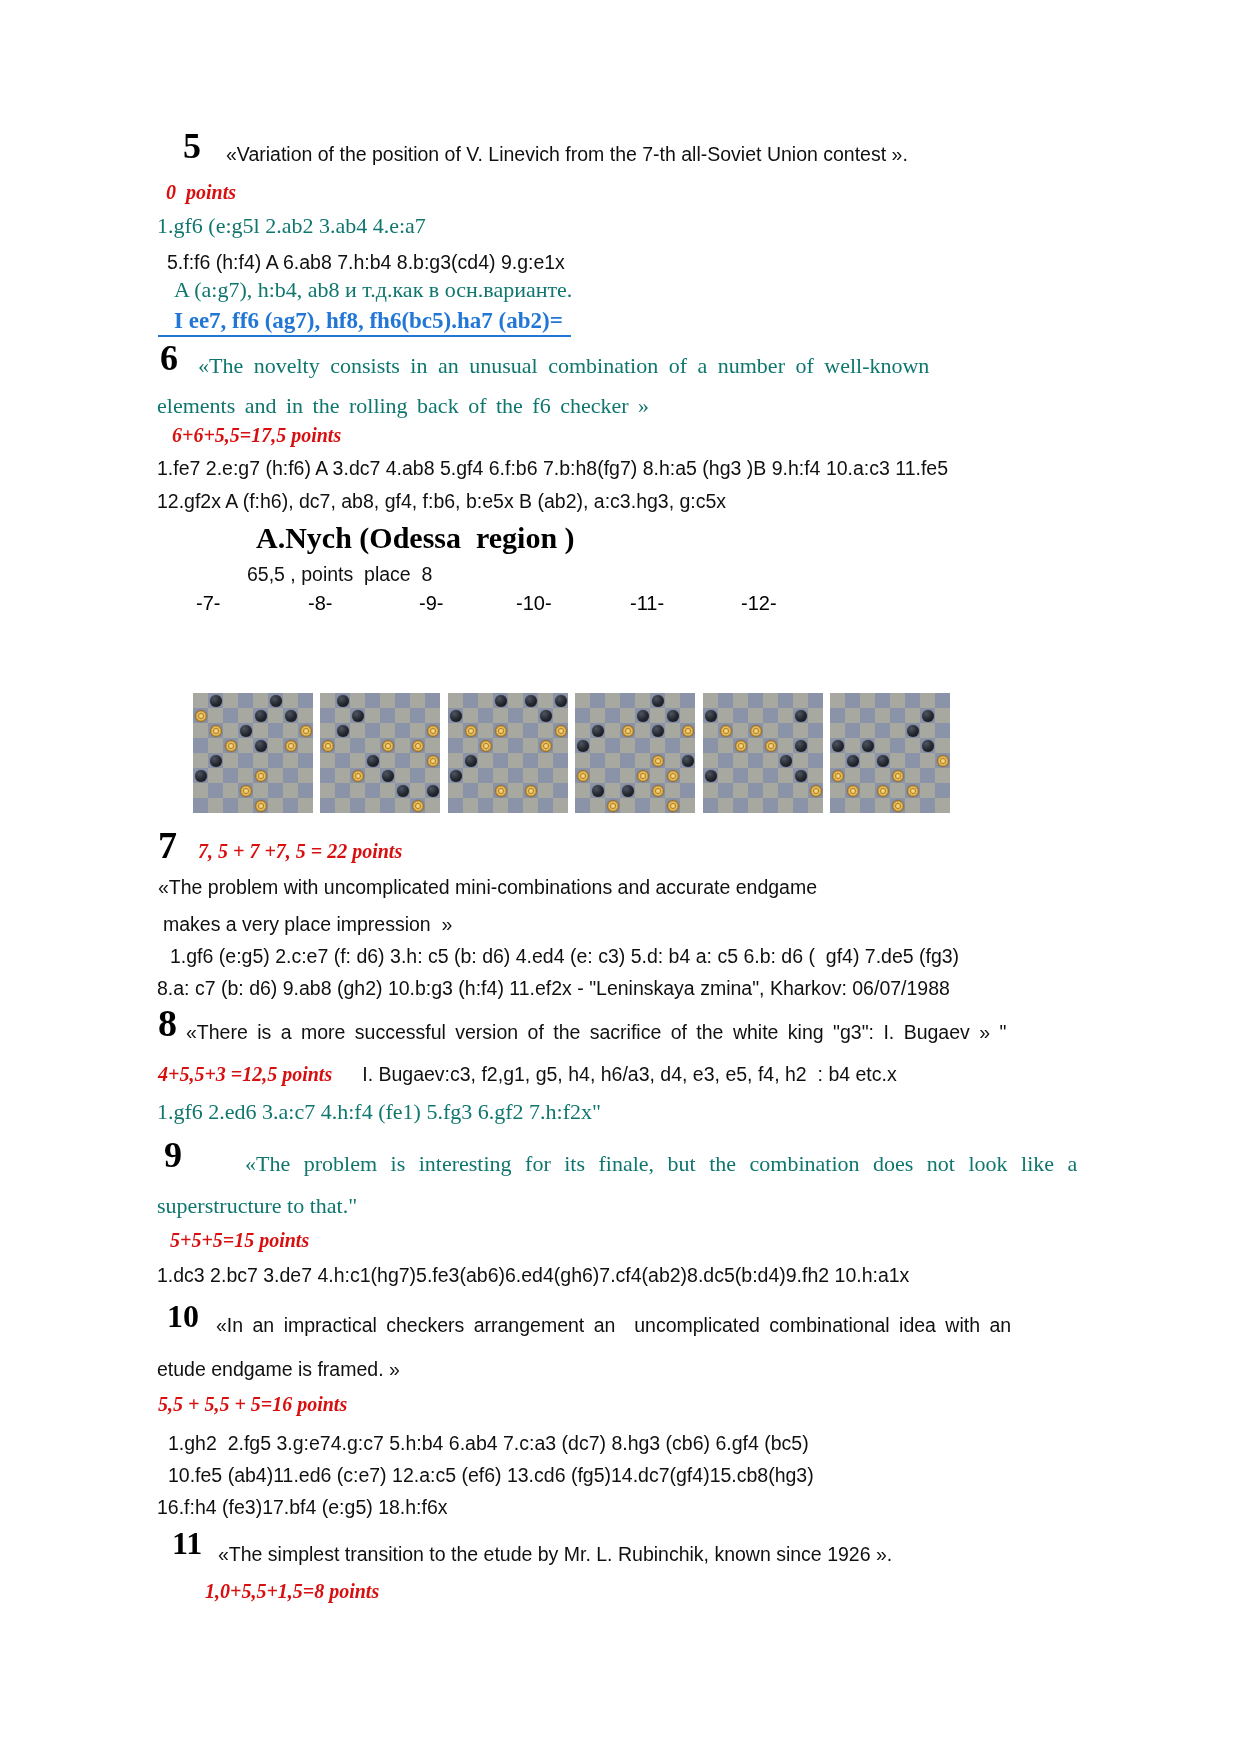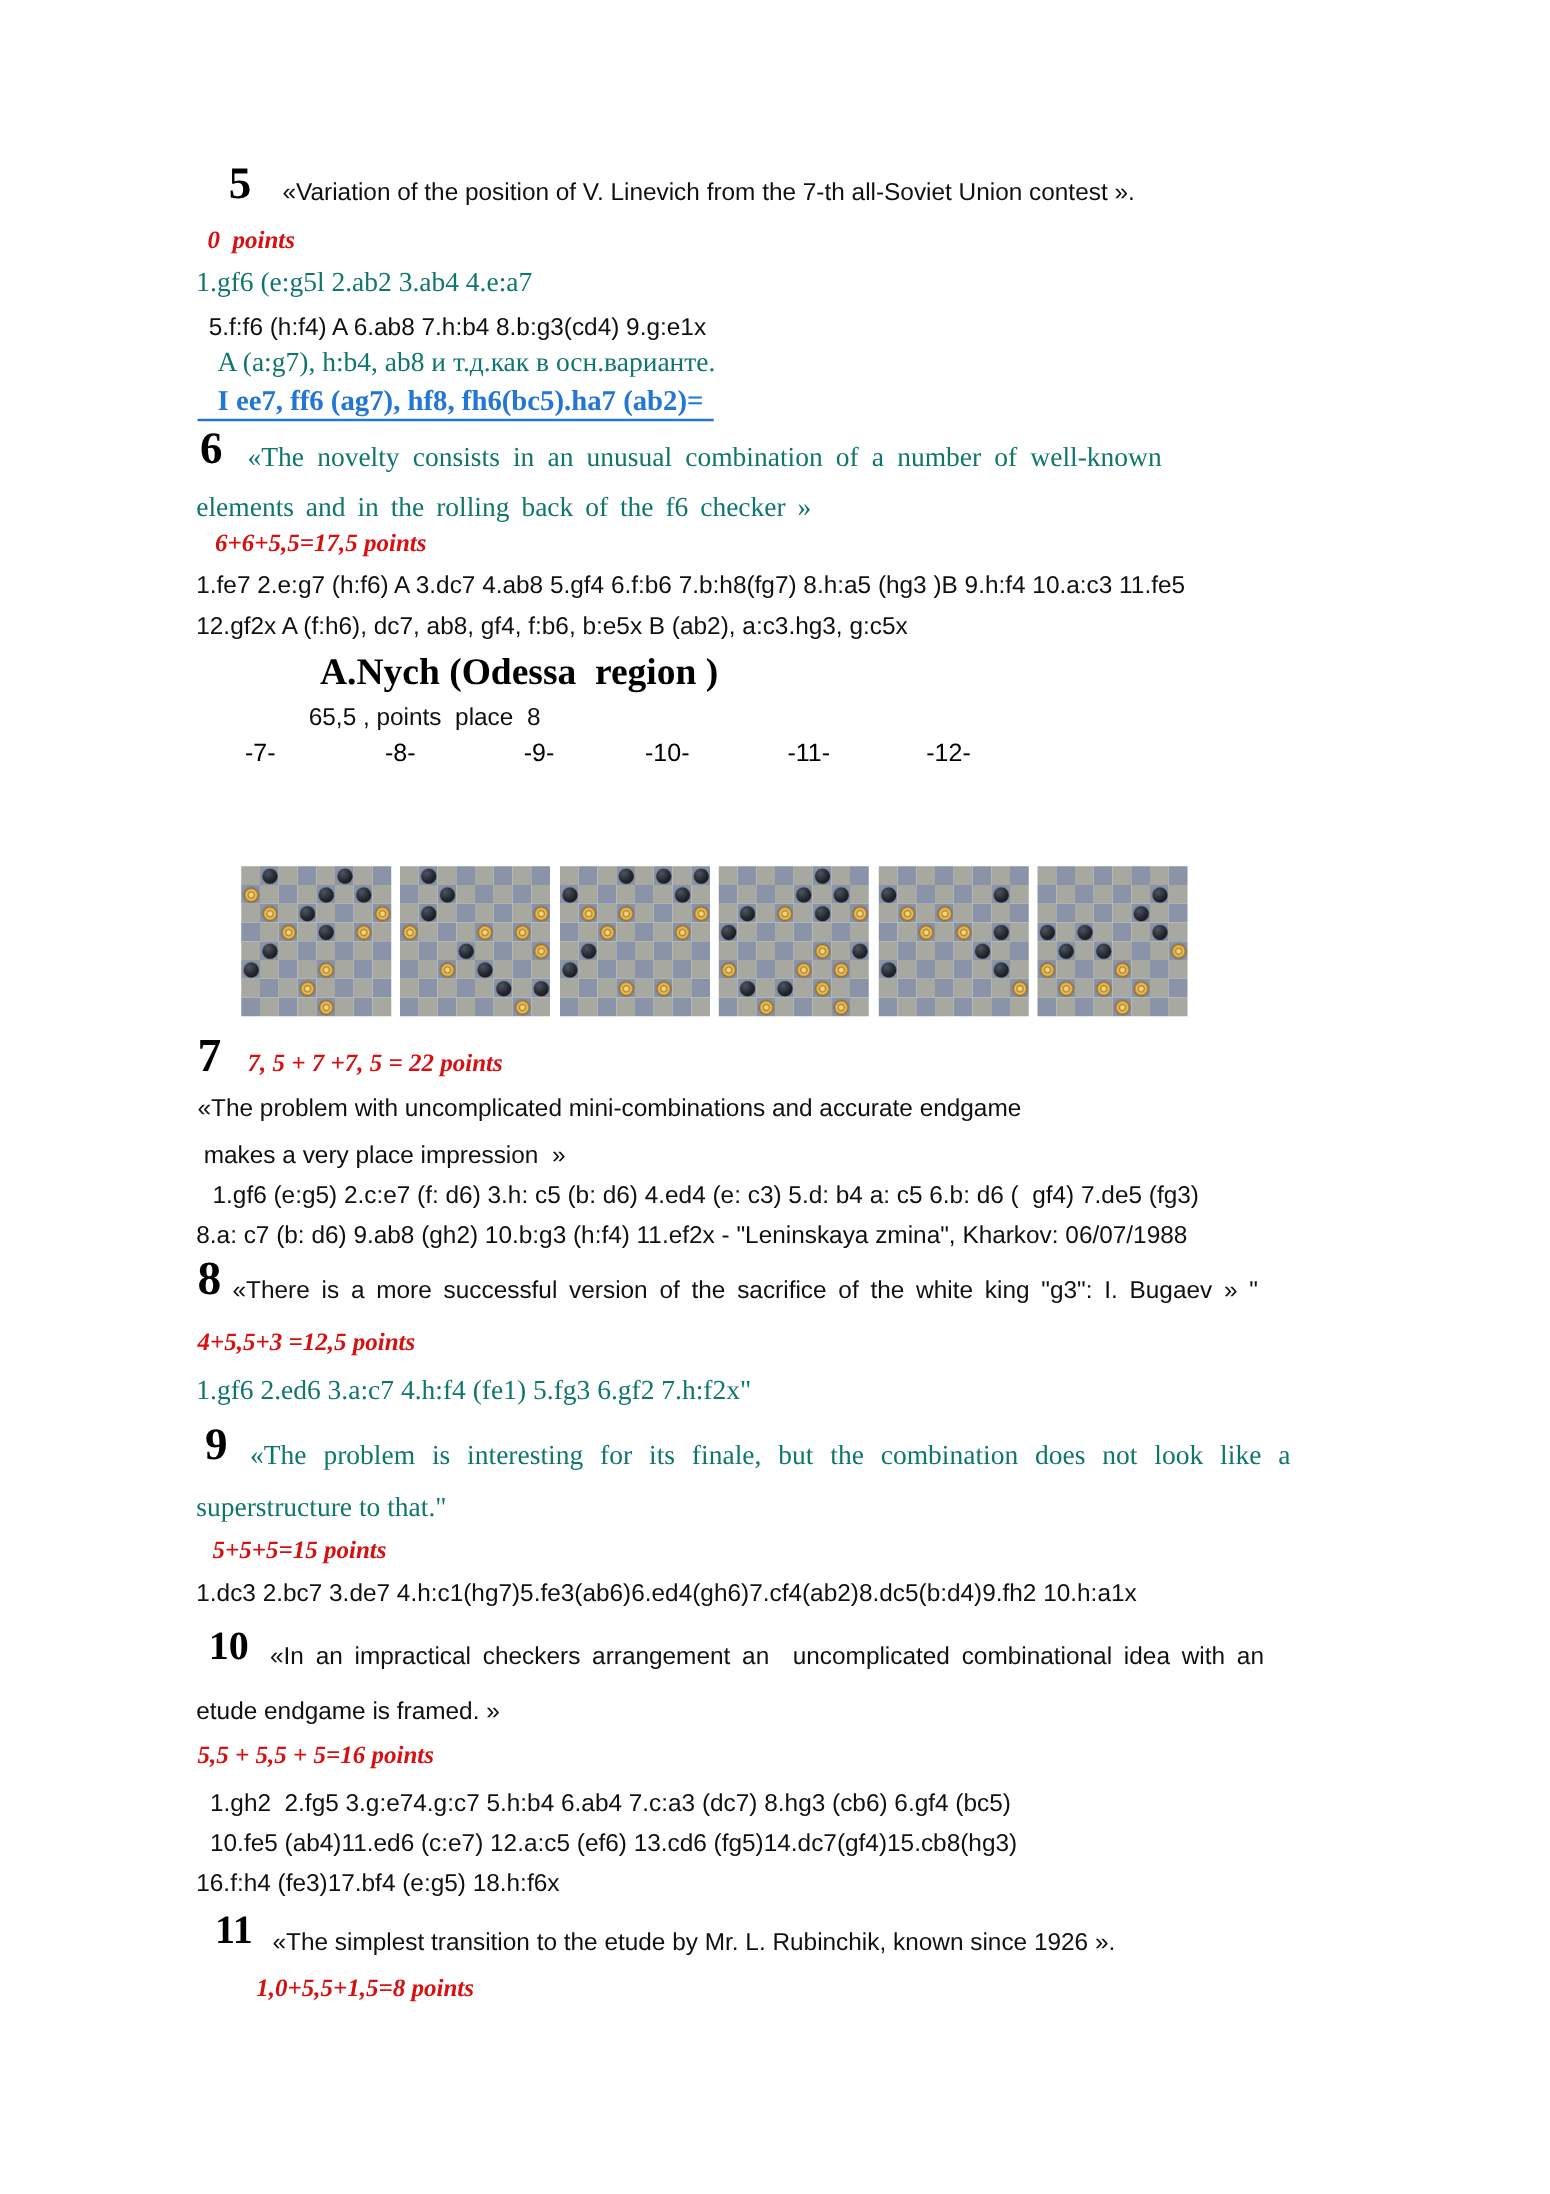--- a/index.html
+++ b/index.html
@@ -28,21 +28,21 @@
   .blue-line {
     font-family:"Liberation Serif", serif;
     font-weight:bold; font-size:23px;
     color:var(--blue,#2276d6);
     border-bottom:2px solid var(--blue,#2276d6);
     padding:0 8px 2px 16px;
   }
   .title { font-family:"Liberation Serif", serif; font-weight:bold; font-size:30px; color:#000;margin-left:16px; }
   .ws4 { word-spacing:4px; }
   .ws5 { word-spacing:5px; }
-  .ws8 { word-spacing:8px; }
+  .ws8 { word-spacing:8px;margin-left:45px; }
   .flexline { display:flex; align-items:center; gap:30px; }
   .board {
     position:absolute;
     width:120px; height:120px;
     display:grid;
     grid-template-columns:repeat(8,1fr);
     grid-template-rows:repeat(8,1fr);
   }
   .sq { display:flex; align-items:center; justify-content:center; }
   .sq.light { background:var(--board-light,#a7a8a0); }
@@ -663,20 +663,21 @@
   <div class="ln red" style="top:841px;left:198px">7, 5 + 7 +7, 5 = 22 points</div>
   <div class="ln sans" style="top:877px;left:158px">«The problem with uncomplicated mini-combinations and accurate endgame</div>
   <div class="ln sans" style="top:914px;left:163px">makes a very place impression  »</div>
   <div class="ln sans" style="top:946px;left:170px">1.gf6 (e:g5) 2.c:e7 (f: d6) 3.h: c5 (b: d6) 4.ed4 (e: c3) 5.d: b4 a: c5 6.b: d6 (  gf4) 7.de5 (fg3)</div>
   <div class="ln sans" style="top:978px;left:157px">8.a: c7 (b: d6) 9.ab8 (gh2) 10.b:g3 (h:f4) 11.ef2x - "Leninskaya zmina", Kharkov: 06/07/1988</div>
 
   <div class="ln bignum xl" style="top:1004px;left:158px">8</div>
   <div class="ln sans ws4" style="top:1022px;left:186px">«There is a more successful version of the sacrifice of the white king "g3": I. Bugaev » "</div>
   <div class="ln flexline" style="top:1064px;left:158px">
     <span class="red">4+5,5+3 =12,5 points</span>
+    <span class="sans">I. Bugaev:c3, f2,g1, g5, h4, h6/a3, d4, e3, e5, f4, h2  : b4 etc.x</span>
   </div>
   <div class="ln serif" style="top:1100px;left:157px">1.gf6 2.ed6 3.a:c7 4.h:f4 (fe1) 5.fg3 6.gf2 7.h:f2x"</div>
 
   <div class="ln bignum" style="top:1137px;left:164px">9</div>
   <div class="ln serif ws8" style="top:1152px;left:200px">«The problem is interesting for its finale, but the combination does not look like a</div>
   <div class="ln serif" style="top:1194px;left:157px">superstructure to that."</div>
   <div class="ln red" style="top:1230px;left:170px">5+5+5=15 points</div>
   <div class="ln sans" style="top:1265px;left:157px">1.dc3 2.bc7 3.de7 4.h:c1(hg7)5.fe3(ab6)6.ed4(gh6)7.cf4(ab2)8.dc5(b:d4)9.fh2 10.h:a1x</div>
 
   <div class="ln bignum md" style="top:1300px;left:167px">10</div>

